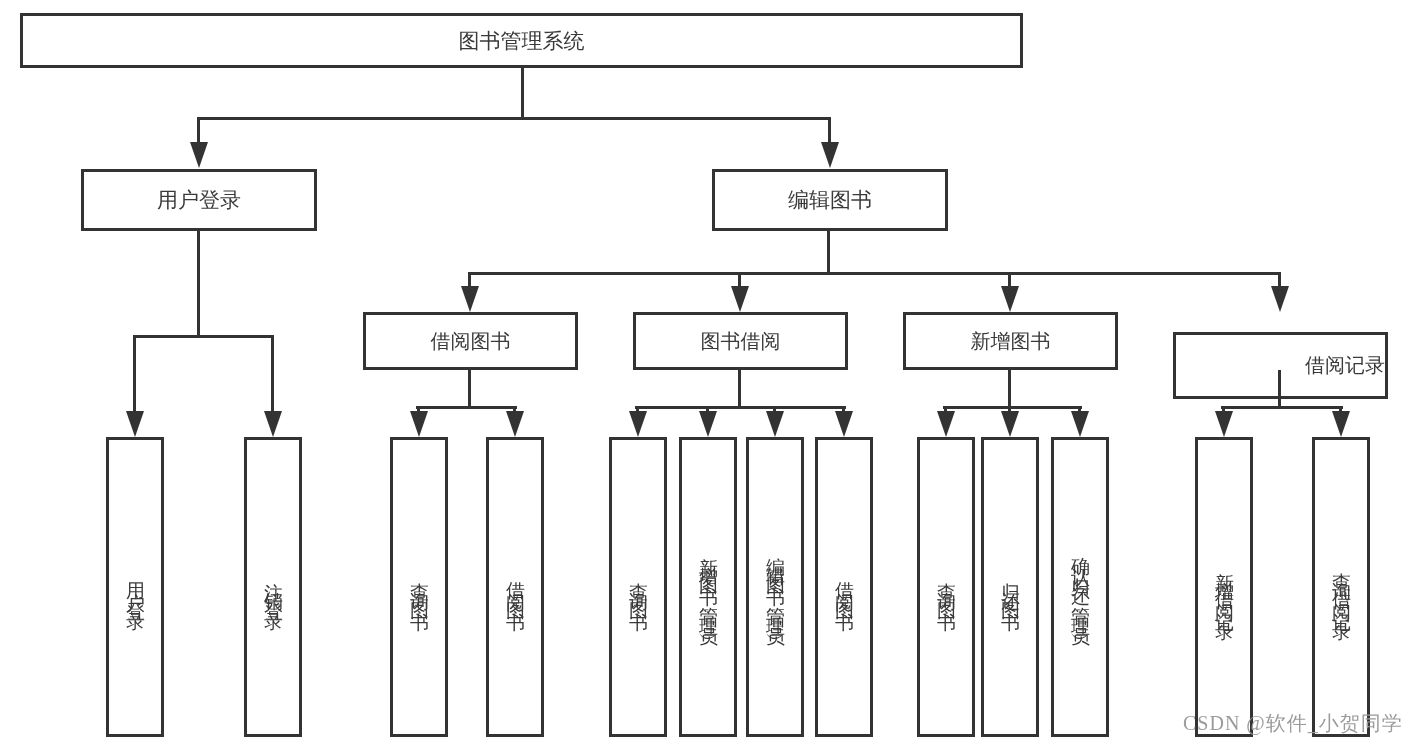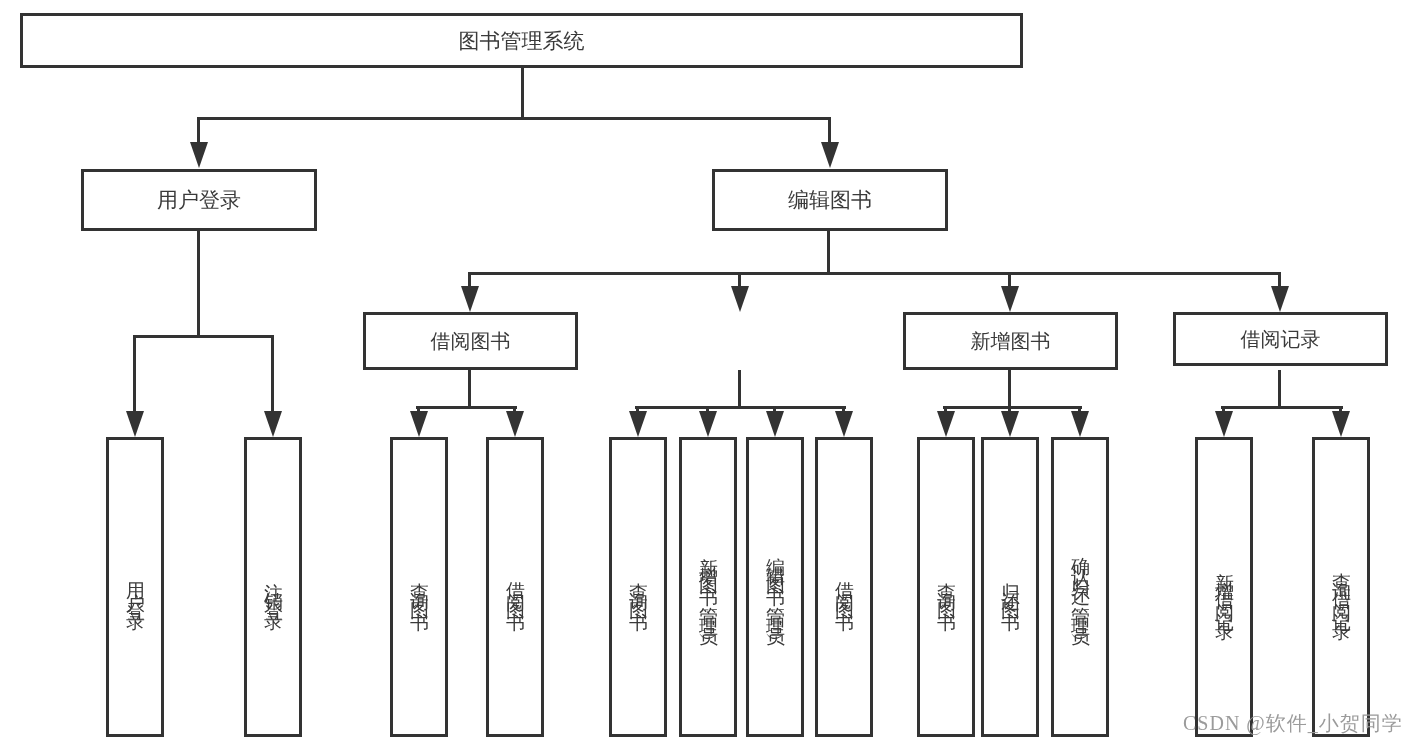--- a/index.html
+++ b/index.html
@@ -42,24 +42,27 @@
   <div class="box h2" style="left:81px;top:169px;width:236px;height:62px;">
     <span class="lbl">用户登录</span>
   </div>
   <div class="box h2" style="left:712px;top:169px;width:236px;height:62px;">
     <span class="lbl">编辑图书</span>
   </div>
 
   <div class="box h3" style="left:363px;top:312px;width:215px;height:58px;">
     <span class="lbl">借阅图书</span>
   </div>
+  <div class="box h3" style="left:633px;top:312px;width:215px;height:58px;">
+    <span class="lbl">图书借阅</span>
+  </div>
   <div class="box h3" style="left:903px;top:312px;width:215px;height:58px;">
     <span class="lbl">新增图书</span>
   </div>
-  <div class="box h3" style="left:1173px;top:312px;width:215px;height:54px;">
+  <div class="box h3" style="left:1173px;top:332px;width:215px;height:67px;justify-content:flex-end;">
     <span class="lbl">借阅记录</span>
   </div>
 
   <div class="box vbox" style="left:106px;top:437px;width:58px;height:300px;">
     <span class="lbl">用户登录</span>
   </div>
   <div class="box vbox" style="left:244px;top:437px;width:58px;height:300px;">
     <span class="lbl">注销登录</span>
   </div>
   <div class="box vbox" style="left:390px;top:437px;width:58px;height:300px;">

